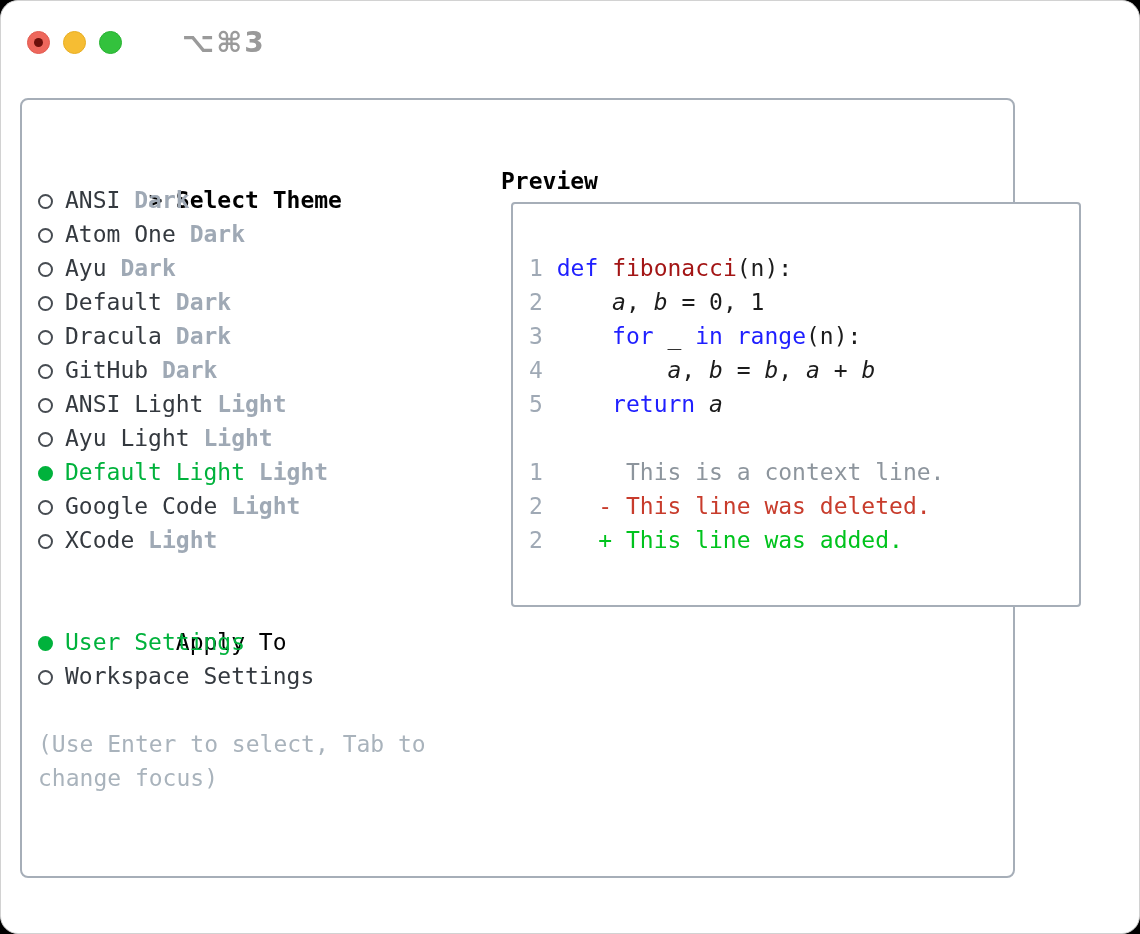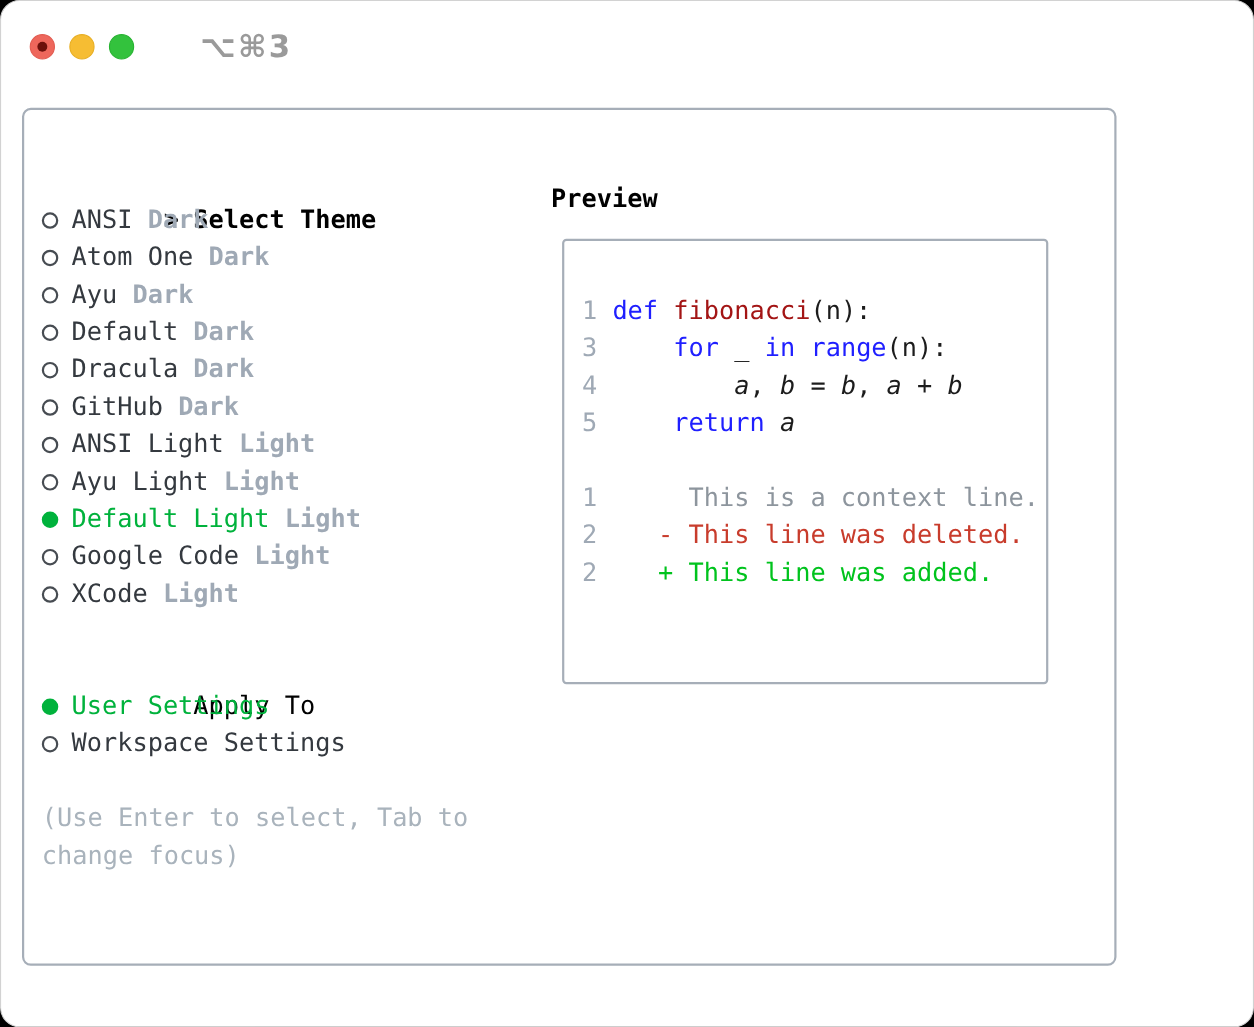--- a/index.html
+++ b/index.html
@@ -61,22 +61,22 @@
   }
   .circle.filled{background:var(--green,#00b23c);border-color:var(--green,#00b23c);}
   .theme-row .tname{color:#34393f;}
   .theme-row.selected .tname{color:var(--green,#00b23c);}
   .tag{color:var(--muted,#9fa9b5);font-weight:bold;}
   .apply-label{color:#000;}
   .opt-row.selected .tname{color:var(--green,#00b23c);}
   .hint{color:#a9b3bc;}
   
   .preview-box{
-    position:absolute;left:489px;top:117px;
-    width:442px;height:405px;
+    position:absolute;left:489px;top:102px;
+    width:570px;height:405px;
     border:2px solid var(--border,#a6aeb8);
     border-radius:4px;
     box-sizing:border-box;
     padding:47px 0 0 16px;
     background:#fff;
     overflow:hidden;
   }
   .code-line{height:34px;line-height:34px;font-size:23px;white-space:pre;color:#1c1c1c;}
   .code-line .lnum{color:var(--muted,#9fa9b5);}
   .code-line .pl{color:#1c1c1c;}
@@ -139,20 +139,21 @@
       <div class="row hint">change focus)</div>
     </div>
 
     <div class="right-col">
       <div class="row heading">Preview</div>
     </div>
 
     <div class="preview-box">
       <div id="preview-lines">
           <div class="code-line"><span class="lnum">1</span><span class="pl"> </span><span class="kw">def</span><span class="pl"> </span><span class="fn">fibonacci</span><span class="pl">(n):</span></div>
+          <div class="code-line"><span class="lnum">2</span><span class="pl">     </span><span class="var">a</span><span class="pl">, </span><span class="var">b</span><span class="pl"> = 0, 1</span></div>
           <div class="code-line"><span class="lnum">3</span><span class="pl">     </span><span class="kw">for</span><span class="pl"> _ </span><span class="kw">in</span><span class="pl"> </span><span class="kw">range</span><span class="pl">(n):</span></div>
           <div class="code-line"><span class="lnum">4</span><span class="pl">         </span><span class="var">a</span><span class="pl">, </span><span class="var">b</span><span class="pl"> = </span><span class="var">b</span><span class="pl">, </span><span class="var">a</span><span class="pl"> + </span><span class="var">b</span></div>
           <div class="code-line"><span class="lnum">5</span><span class="pl">     </span><span class="kw">return</span><span class="pl"> </span><span class="var">a</span></div>
           <div class="code-line"></div>
           <div class="code-line"><span class="lnum">1</span><span class="ctx">      This is a context line.</span></div>
           <div class="code-line"><span class="lnum">2</span><span class="pl">    </span><span class="del">- This line was deleted.</span></div>
           <div class="code-line"><span class="lnum">2</span><span class="pl">    </span><span class="add">+ This line was added.</span></div>
         </div>
     </div>
 

